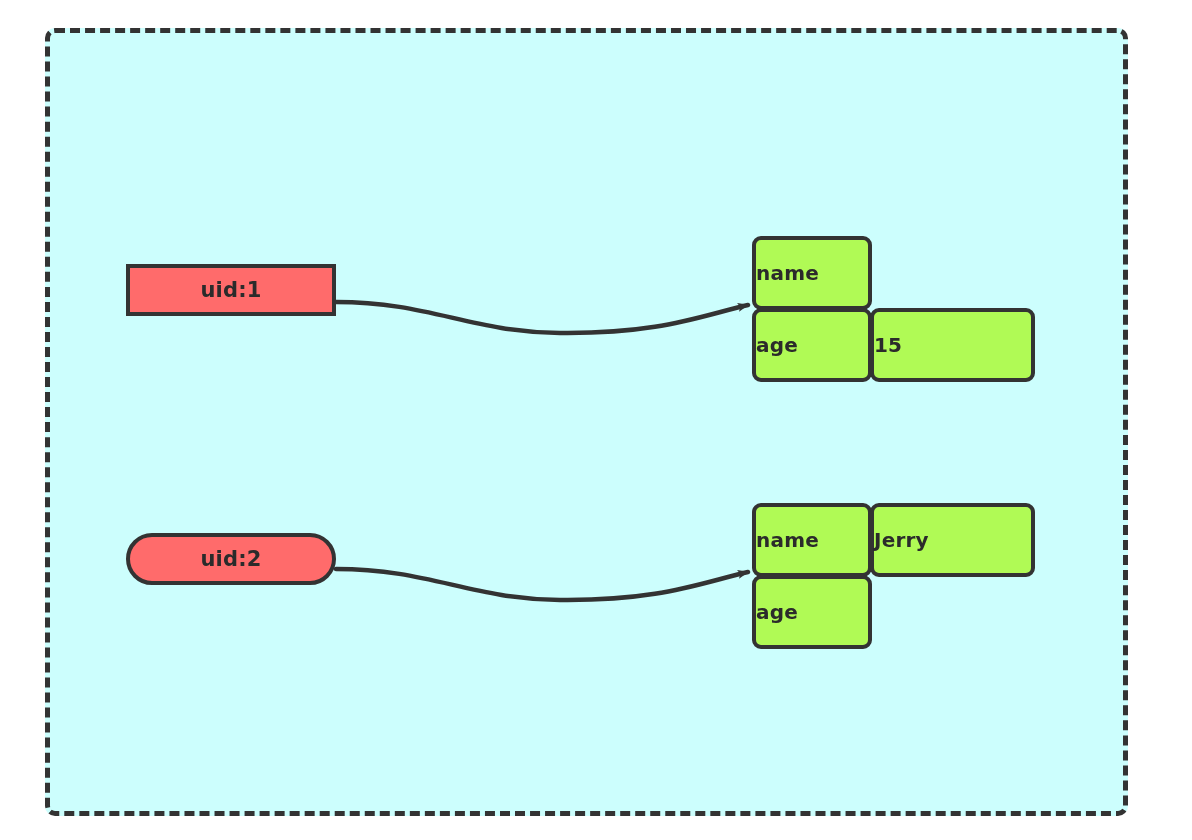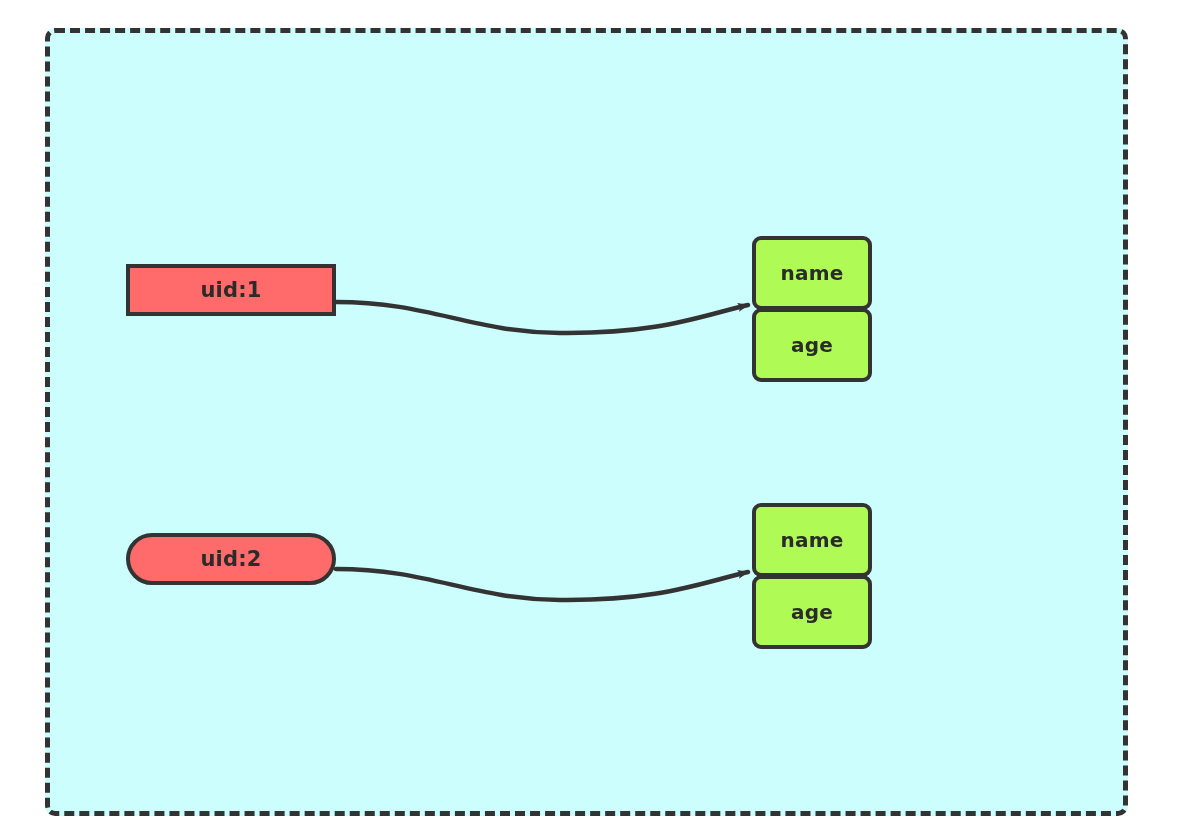--- a/index.html
+++ b/index.html
@@ -68,21 +68,20 @@
   .trow:first-child {
     margin-top: 0;
   }
   .tcell {
     box-sizing: border-box;
     background: #b0fa55;
     border: 4px solid #333333;
     border-radius: 9px;
     display: flex;
     align-items: center;
-    justify-content: center;
     margin-left: -2px;
   }
   .tcell:first-child {
     margin-left: 0;
   }
   .tcell.key {
     width: 120px;
   }
   .tcell.val {
     width: 165px;
@@ -124,27 +123,33 @@
   <div class="node-table" style="left:752px; top:236px;">
     <div class="trow">
       <div class="tcell key">
         <span class="ctext">name</span>
       </div>
     </div>
     <div class="trow">
       <div class="tcell key">
         <span class="ctext">age</span>
       </div>
+      <div class="tcell val">
+        <span class="ctext">15</span>
+      </div>
     </div>
   </div>
 
   <div class="node-table" style="left:752px; top:503px;">
     <div class="trow">
       <div class="tcell key">
         <span class="ctext">name</span>
+      </div>
+      <div class="tcell val">
+        <span class="ctext">Jerry</span>
       </div>
     </div>
     <div class="trow">
       <div class="tcell key">
         <span class="ctext">age</span>
       </div>
     </div>
   </div>
 
 </div>

